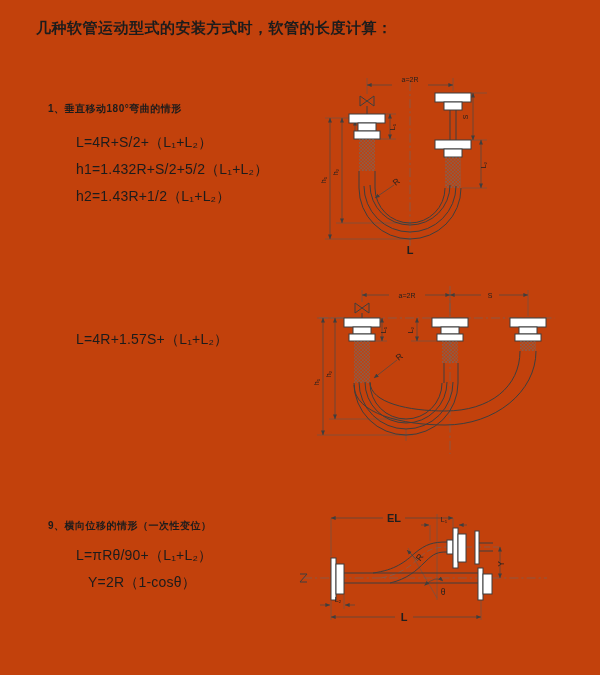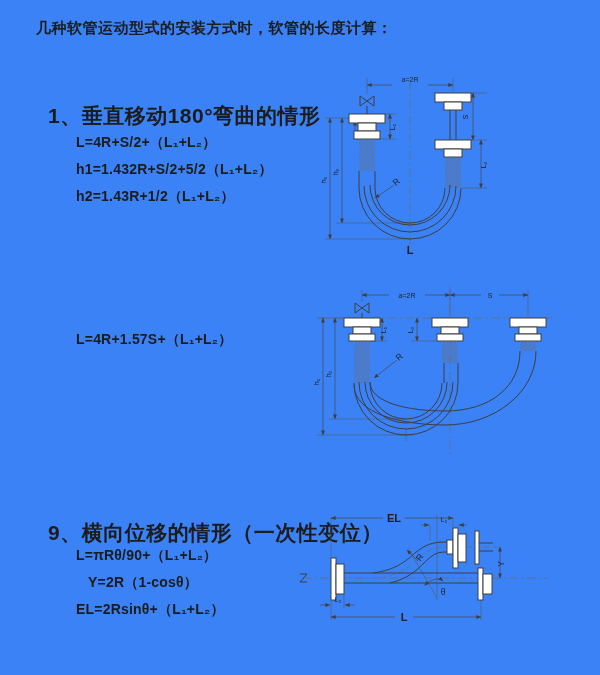--- a/index.html
+++ b/index.html
@@ -1,20 +1,20 @@
 <!DOCTYPE html>
 <html><head>
 <meta charset="utf-8">
 <style>
   html,body{margin:0;padding:0;background:#ffffff;}
-  .canvas{position:relative;width:600px;height:675px;background:#3b82f6;overflow:hidden;
+  .canvas{position:relative;width:600px;height:675px;background:#c2410c;overflow:hidden;
           font-family:"Liberation Sans","DejaVu Sans",sans-serif;color:#1c1c1c;}
   .title{position:absolute;left:36px;top:19px;font-size:15px;font-weight:bold;letter-spacing:.5px;margin:0;}
-  .heading{position:absolute;font-size:21px;font-weight:bold;letter-spacing:.5px;white-space:nowrap;}
-  .formula{position:absolute;font-size:14px;font-weight:bold;letter-spacing:.2px;white-space:nowrap;}
+  .heading{position:absolute;font-size:10px;font-weight:bold;letter-spacing:.5px;white-space:nowrap;}
+  .formula{position:absolute;font-size:14px;font-weight:normal;letter-spacing:.2px;white-space:nowrap;}
   svg.diag{position:absolute;}
   svg text{font-family:"Liberation Sans","DejaVu Sans",sans-serif;fill:#1f1f1f;}
   .ln{fill:none;stroke:#3e3e3e;stroke-width:1;}
   .fr{fill:#ffffff;stroke:#3e3e3e;stroke-width:1;}
   .dim{fill:none;stroke:#484848;stroke-width:.7;}
   .ext{fill:none;stroke:#585858;stroke-width:.55;}
   .cl{fill:none;stroke:#6a6a6a;stroke-width:.6;stroke-dasharray:9 3 2.2 3;}
   .hcl{fill:none;stroke:#6a6a6a;stroke-width:.6;stroke-dasharray:6 3;}
   .dt{font-size:7px;}
   .dt2{font-size:8.5px;}
@@ -30,21 +30,20 @@
   <div class="heading" style="left:48px;top:102px">1、垂直移动180°弯曲的情形</div>
   <div class="formula" style="left:76px;top:134px">L=4R+S/2+（L₁+L₂）</div>
   <div class="formula" style="left:76px;top:161px">h1=1.432R+S/2+5/2（L₁+L₂）</div>
   <div class="formula" style="left:76px;top:188px">h2=1.43R+1/2（L₁+L₂）</div>
 
   <div class="formula" style="left:76px;top:331px">L=4R+1.57S+（L₁+L₂）</div>
 
   <div class="heading" style="left:48px;top:519px">9、横向位移的情形（一次性变位）</div>
   <div class="formula" style="left:76px;top:547px">L=πRθ/90+（L₁+L₂）</div>
   <div class="formula" style="left:88px;top:574px">Y=2R（1-cosθ）</div>
-  <div class="formula" style="left:76px;top:601px">EL=2Rsinθ+（L₁+L₂）</div>
 
   <svg class="diag" style="left:305px;top:68px" width="280" height="192" viewBox="0 0 280 192">
     <defs>
       <marker id="ah1" markerWidth="8" markerHeight="8" refX="6.6" refY="3.5" orient="auto-start-reverse">
         <path d="M0,0.7 L6.8,3.5 L0,6.3 Z" fill="#3e3e3e"></path>
       </marker>
       <pattern id="braid1" width="3.4" height="3.4" patternUnits="userSpaceOnUse">
         <path d="M0,3.4 L3.4,0 M0,0 L3.4,3.4" stroke="#6d6d6d" stroke-width="0.55"></path>
       </pattern>
     </defs>

